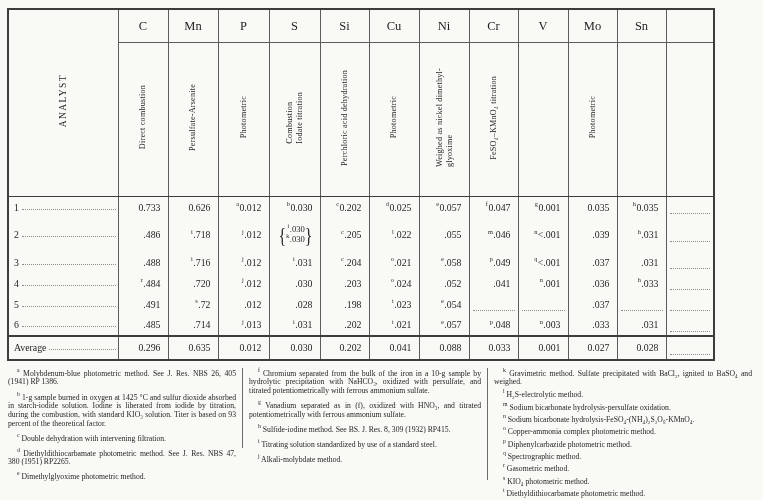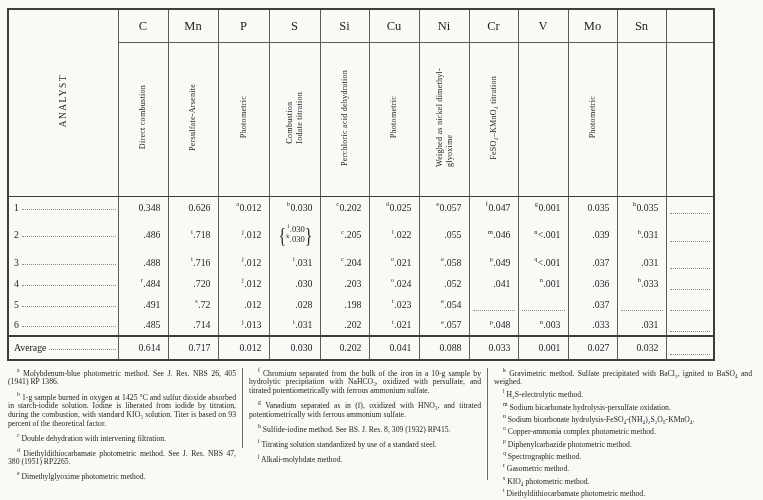--- a/index.html
+++ b/index.html
@@ -106,21 +106,21 @@
       </tr>
     </thead>
     <tbody id="tbody">
         <tr>
           <td class="lab">
             <div class="labwrap">
               <span class="labt">1</span>
               <span class="leader"></span>
             </div>
           </td>
-          <td class="num">0.348</td>
+          <td class="num">0.733</td>
           <td class="num">0.626</td>
           <td class="num"><sup>a</sup>0.012</td>
           <td class="num"><sup>b</sup>0.030</td>
           <td class="num"><sup>c</sup>0.202</td>
           <td class="num"><sup>d</sup>0.025</td>
           <td class="num"><sup>e</sup>0.057</td>
           <td class="num"><sup>f</sup>0.047</td>
           <td class="num"><sup>g</sup>0.001</td>
           <td class="num">0.035</td>
           <td class="num"><sup>h</sup>0.035</td>
@@ -250,31 +250,31 @@
             <span class="dotfill"></span>
           </td>
         </tr>
         <tr class="avg">
           <td class="lab">
             <div class="labwrap">
               <span class="labt">Average</span>
               <span class="leader"></span>
             </div>
           </td>
-          <td class="num">0.614</td>
-          <td class="num">0.717</td>
+          <td class="num">0.296</td>
+          <td class="num">0.635</td>
           <td class="num">0.012</td>
           <td class="num">0.030</td>
           <td class="num">0.202</td>
           <td class="num">0.041</td>
           <td class="num">0.088</td>
           <td class="num">0.033</td>
           <td class="num">0.001</td>
           <td class="num">0.027</td>
-          <td class="num">0.032</td>
+          <td class="num">0.028</td>
           <td class="num empty">
             <span class="dotfill"></span>
           </td>
         </tr>
       </tbody>
   </table>
 
   <div class="footnotes">
     <div class="fcol c0" id="fcol0">
         <p class="fn"><sup>a</sup> Molybdenum-blue photometric method. See J. Res. NBS 26, 405 (1941) RP 1386.</p>

